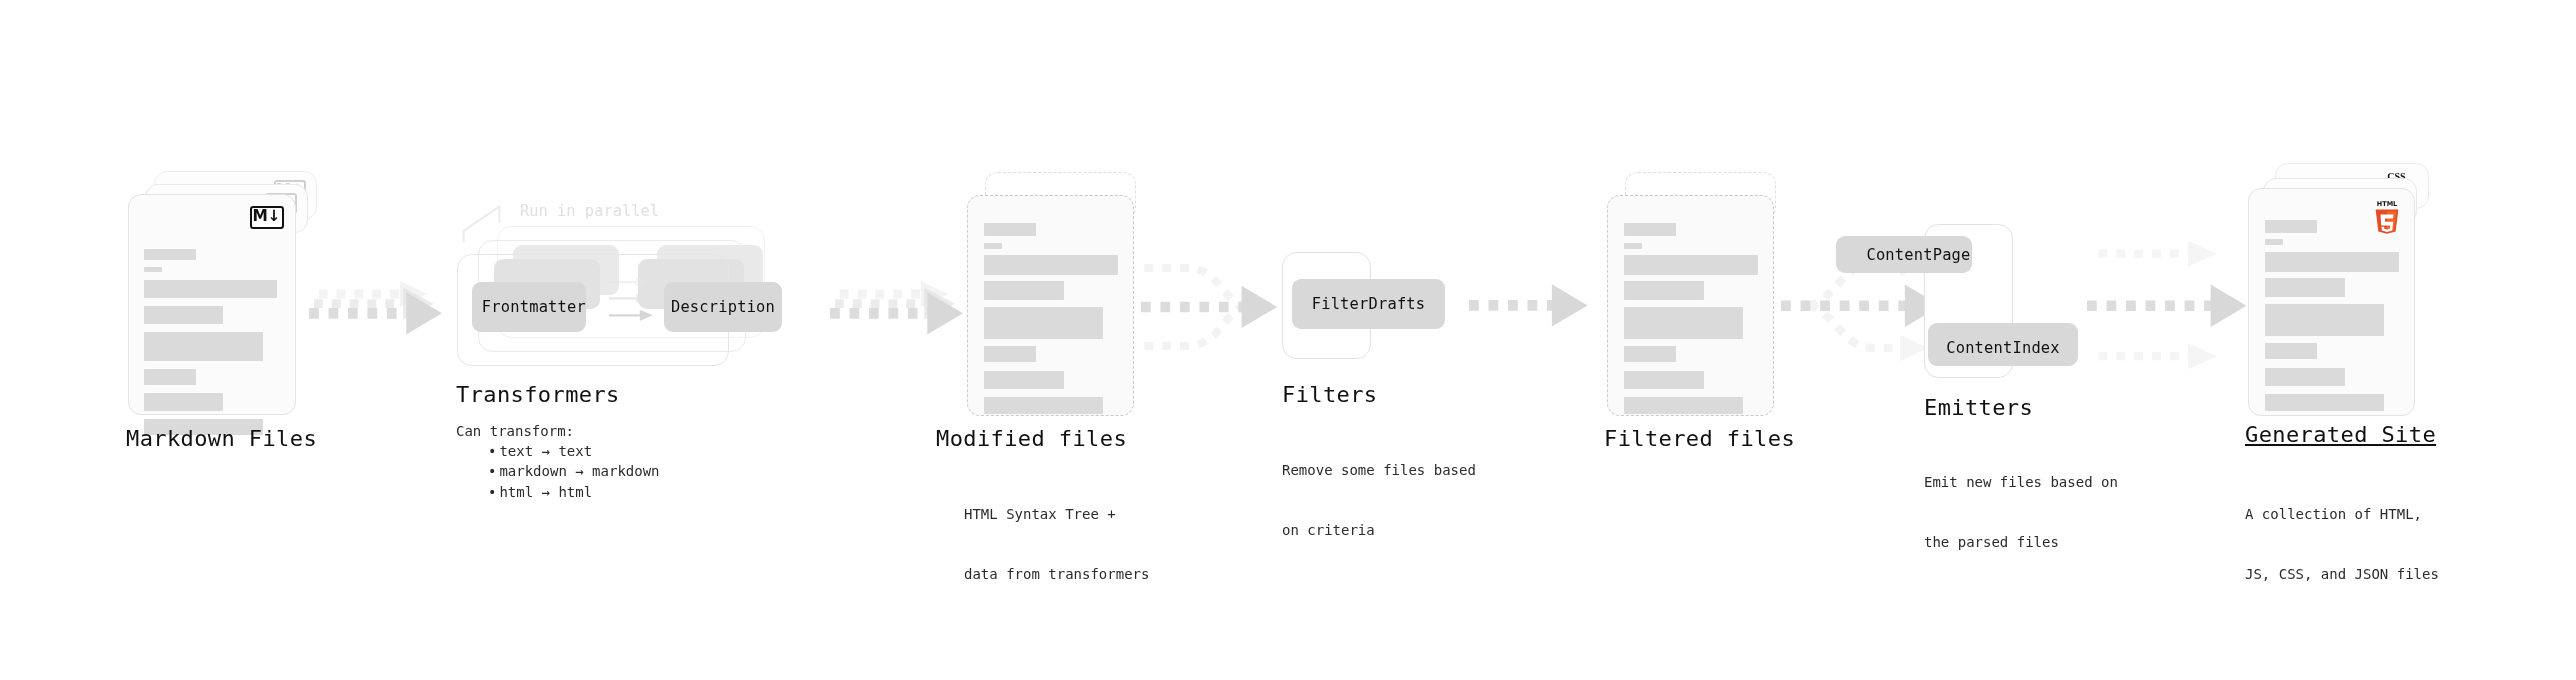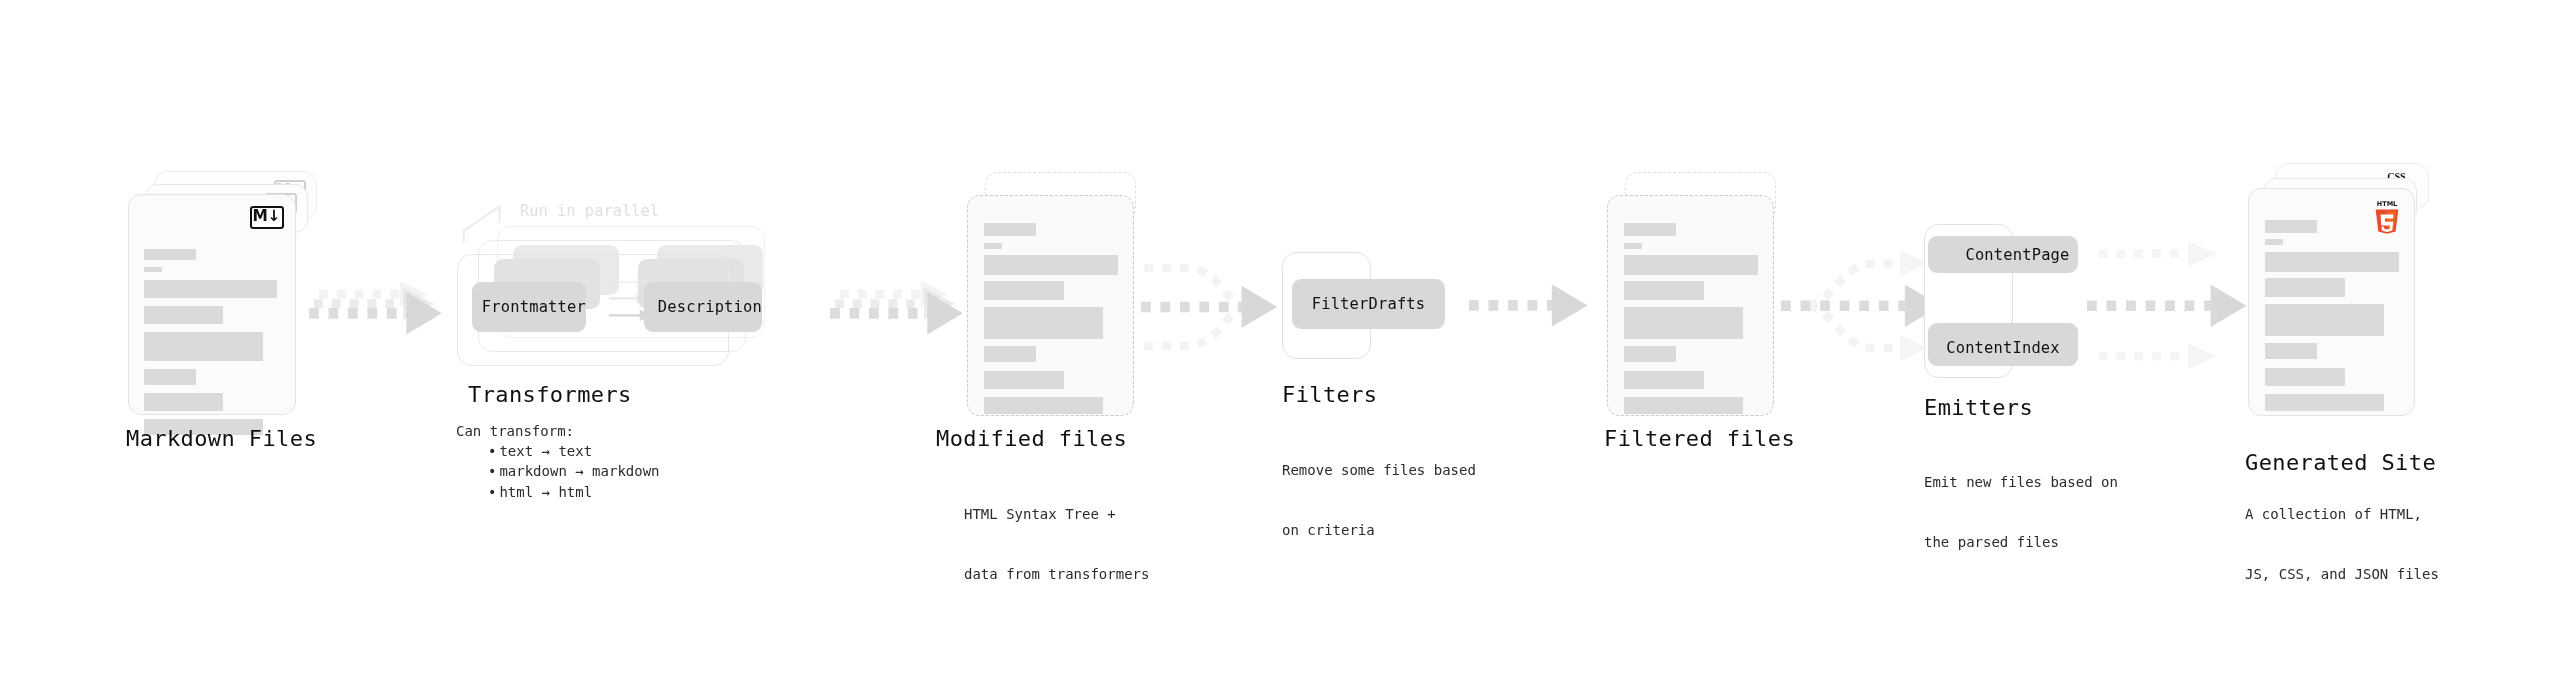--- a/index.html
+++ b/index.html
@@ -127,25 +127,25 @@
       </g>
       <g>
         <path d="M0,51 H40" stroke="#d6d6d6" stroke-width="3" fill="none"></path>
         <path d="M38,44 L54,51 L38,58 Z" fill="#d6d6d6"></path>
       </g>
     </svg>
 
     <div class="chip" style="left:472px;top:282px;width:114px;height:50px;justify-content:flex-end;">
       <span>Frontmatter</span>
     </div>
-    <div class="chip" style="left:644px;top:282px;width:118px;height:50px;justify-content:flex-end;">
+    <div class="chip" style="left:664px;top:282px;width:118px;height:50px;">
       <span>Description</span>
     </div>
 
-    <div class="title" style="left:468px;top:382px;">Transformers</div>
+    <div class="title" style="left:456px;top:382px;">Transformers</div>
     <div class="sub" style="left:456px;top:421px;">Can transform:</div>
     <div class="sub-list" style="left:488px;top:441px;">
       <div><span class="bullet">•</span><span>text → text</span></div>
       <div><span class="bullet">•</span><span>markdown → markdown</span></div>
       <div><span class="bullet">•</span><span>html → html</span></div>
     </div>
   </div>
 
   <svg class="abs" style="left:830px;top:268px;" width="146" height="81" viewBox="0 0 180 100">
     <g opacity="0.45">
@@ -228,21 +228,21 @@
       <path d="M146,20 L180,36 L146,52 Z" fill="#e9e9e9"></path>
       <path d="M34,88 C70,98 74,140 114,140 H150" stroke="#e6e6e6" stroke-width="10" stroke-dasharray="11 11" fill="none"></path>
       <path d="M146,124 L180,140 L146,156 Z" fill="#e9e9e9"></path>
     </g>
     <path d="M0,88 H156" stroke="#dcdcdc" stroke-width="13" stroke-dasharray="12 12" fill="none"></path>
     <path d="M152,62 L196,88 L152,114 Z" fill="#d8d8d8"></path>
   </svg>
 
   <div>
     <div class="pbox" style="left:1924px;top:224px;width:89px;height:154px;border-color:#e2e2e2;"></div>
-    <div class="chip" style="left:1928px;top:236px;width:150px;height:37px;padding-left:29px;">
+    <div class="chip" style="left:1836px;top:236px;width:136px;height:37px;padding-left:29px;">
       <span>ContentPage</span>
     </div>
     <div class="chip" style="left:1928px;top:283px;width:150px;height:37px;margin-top:40px;">
       <span>FolderPage</span>
     </div>
     <div class="chip" style="left:1928px;top:329px;width:150px;height:37px;">
       <span>ContentIndex</span>
     </div>
     <div class="title" style="left:1924px;top:395px;">Emitters</div>
     <div class="sub" style="left:1924px;top:431px;">
@@ -288,21 +288,21 @@
       </div>
       <div class="bar" style="left:16.3px;top:31px;width:52px;height:13px;"></div>
       <div class="bar" style="left:16.3px;top:50px;width:18px;height:5.7px;"></div>
       <div class="bar" style="left:16.3px;top:63px;width:134px;height:19.5px;"></div>
       <div class="bar" style="left:16.3px;top:89px;width:80px;height:18.7px;"></div>
       <div class="bar" style="left:16.3px;top:115px;width:119px;height:32px;"></div>
       <div class="bar" style="left:16.3px;top:154px;width:52px;height:16.3px;"></div>
       <div class="bar" style="left:16.3px;top:179px;width:80px;height:18px;"></div>
       <div class="bar" style="left:16.3px;top:205px;width:119px;height:17px;"></div>
     </div>
-    <div class="title" style="left:2245px;top:450px;">Generated Site</div>
+    <div class="title" style="left:2245px;top:422px;text-decoration:underline;">Generated Site</div>
     <div class="sub" style="left:2245px;top:463px;">
       <div>A collection of HTML,</div>
       <div>JS, CSS, and JSON files</div>
     </div>
   </div>
 
 </div>
 
 
 </body></html>

